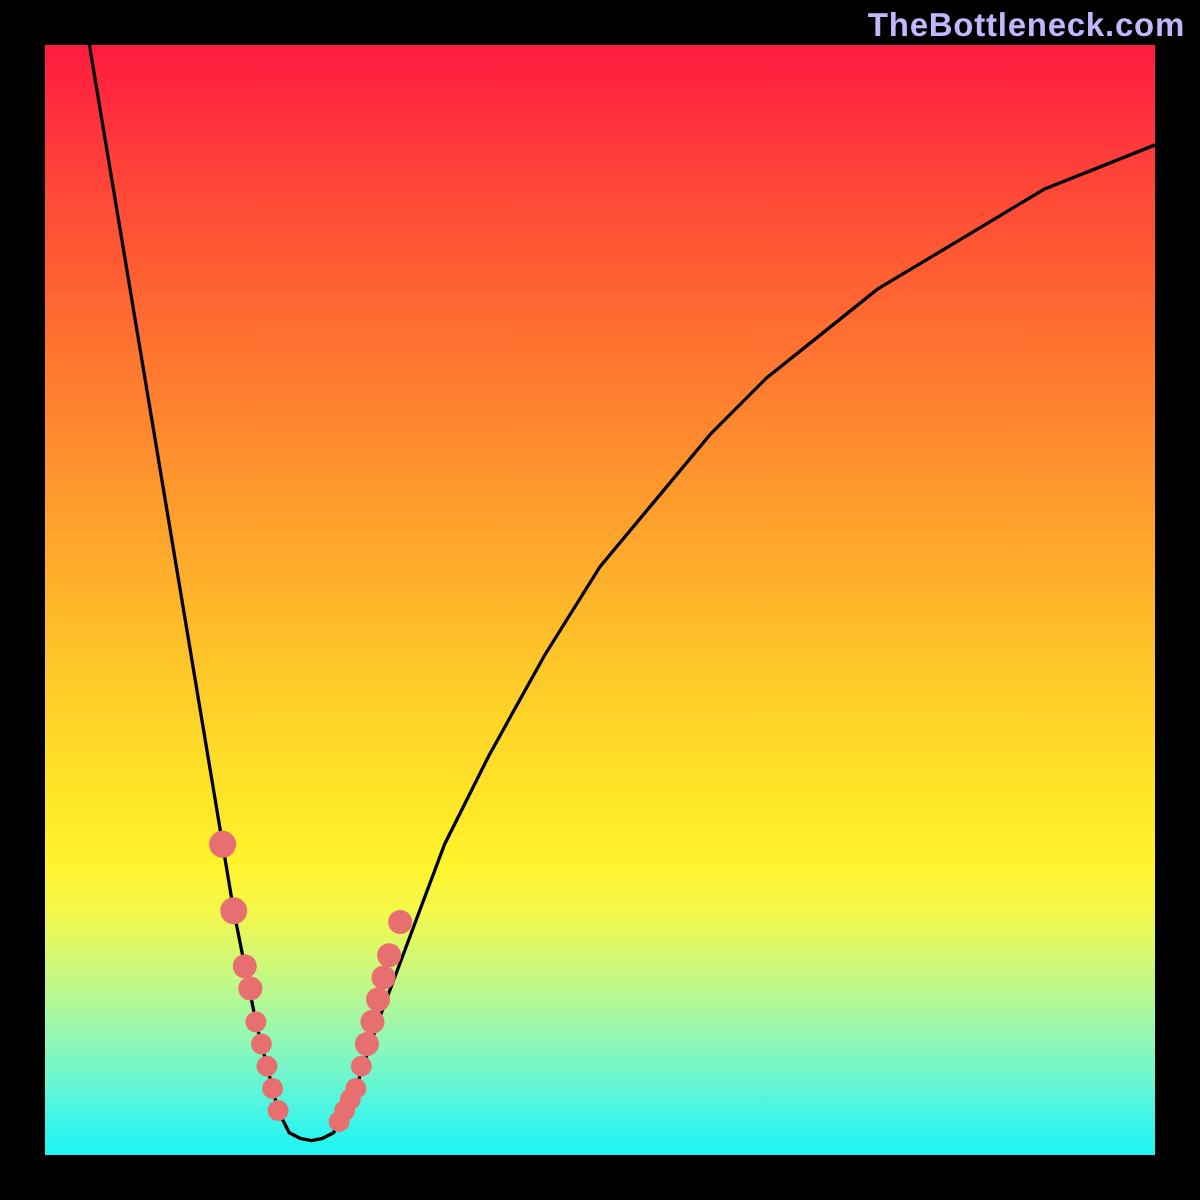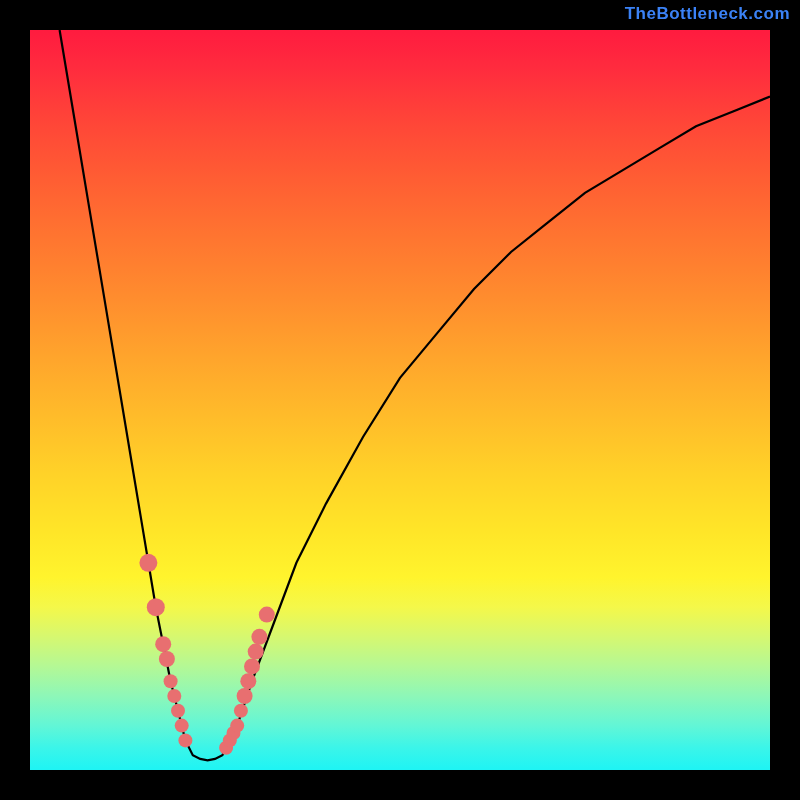--- a/index.html
+++ b/index.html
@@ -34,23 +34,23 @@
       #8df7b8 90%,
       #62f6d6 94%,
       #3bf5e9 97%,
       #1ef4f4 100%);
   }
   .attribution {
     position: absolute;
     top: 4px;
     right: 10px;
     font-family: Arial, Helvetica, sans-serif;
-    font-size: 17px;
+    font-size: 22px;
     font-weight: bold;
-    color: #3b82f6;
+    color: #c4b5fd;
     letter-spacing: 0.5px;
   }
   svg.overlay {
     position: absolute;
     left: 0;
     top: 0;
     width: 740px;
     height: 740px;
   }
 </style>

